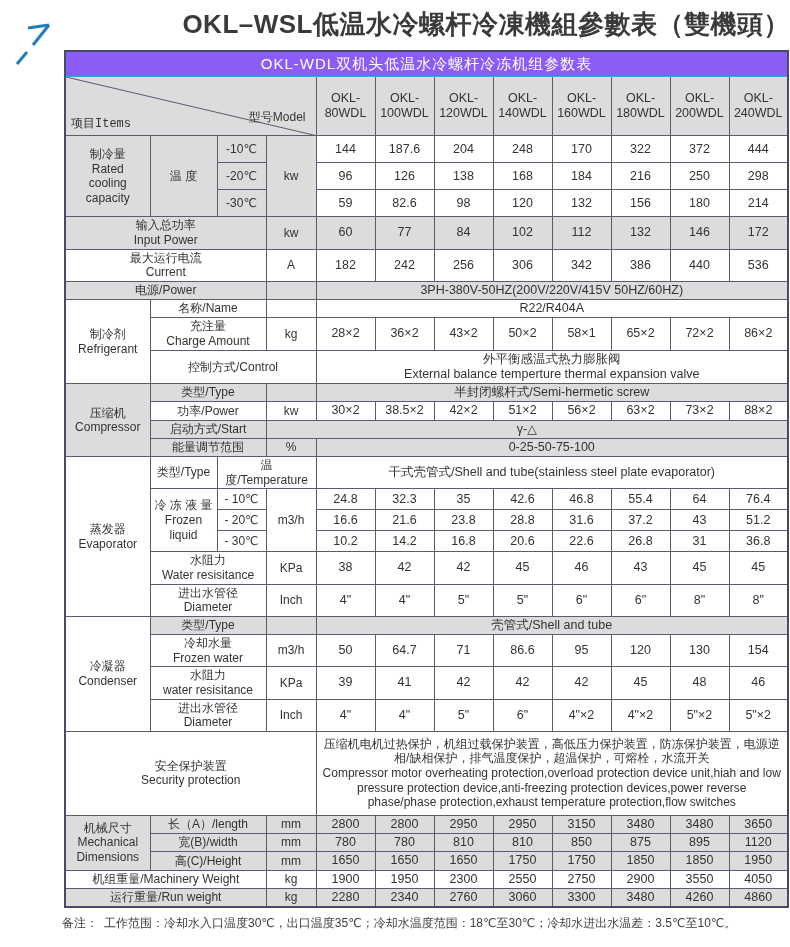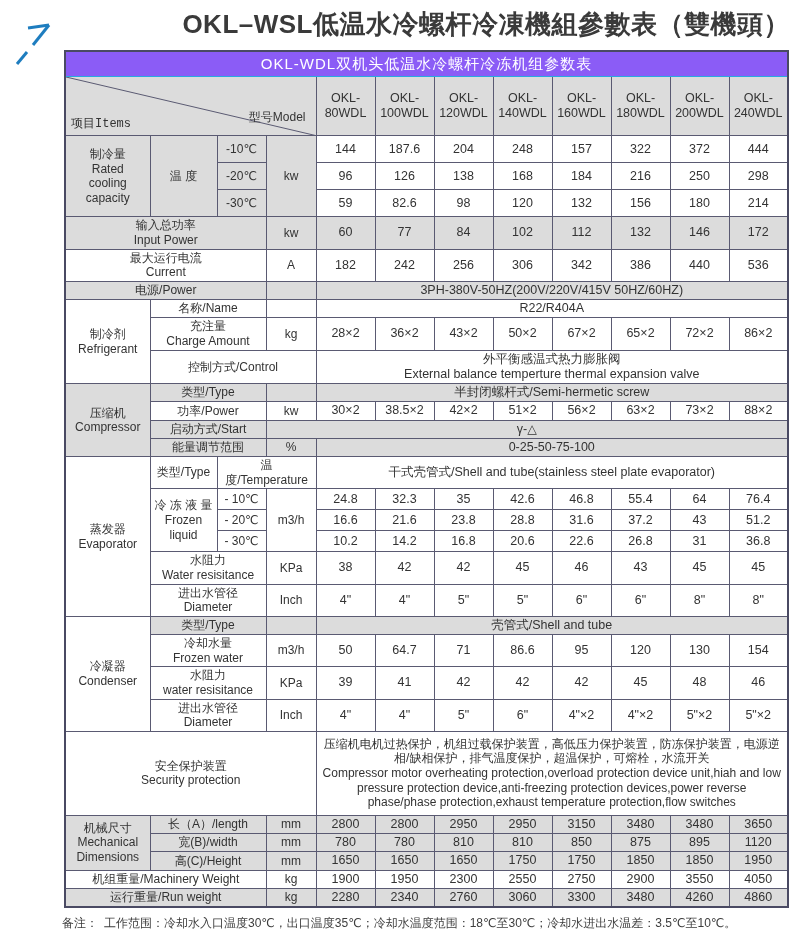--- a/index.html
+++ b/index.html
@@ -103,21 +103,21 @@
 Rated
 cooling
 capacity</td>
     <td class="g" rowspan="3">温 度</td>
     <td class="g">-10℃</td>
     <td class="g" rowspan="3">kw</td>
   <td class="v">144</td>
         <td class="v">187.6</td>
         <td class="v">204</td>
         <td class="v">248</td>
-        <td class="v">157</td>
+        <td class="v">170</td>
         <td class="v">322</td>
         <td class="v">372</td>
         <td class="v">444</td>
       </tr>
   <tr class="r-cool">
     <td class="g">-20℃</td>
   <td class="v">96</td>
         <td class="v">126</td>
         <td class="v">138</td>
         <td class="v">168</td>
@@ -180,21 +180,21 @@
     <td class="v" colspan="8">R22/R404A</td>
   </tr>
   <tr class="r-big">
     <td colspan="2">充注量
 Charge Amount</td>
     <td>kg</td>
   <td class="v">28×2</td>
         <td class="v">36×2</td>
         <td class="v">43×2</td>
         <td class="v">50×2</td>
-        <td class="v">67×2</td>
+        <td class="v">58×1</td>
         <td class="v">65×2</td>
         <td class="v">72×2</td>
         <td class="v">86×2</td>
       </tr>
   <tr class="r-big">
     <td colspan="3">控制方式/Control</td>
     <td class="v" colspan="8">外平衡感温式热力膨胀阀
 External balance temperture thermal expansion valve</td>
   </tr>
 

